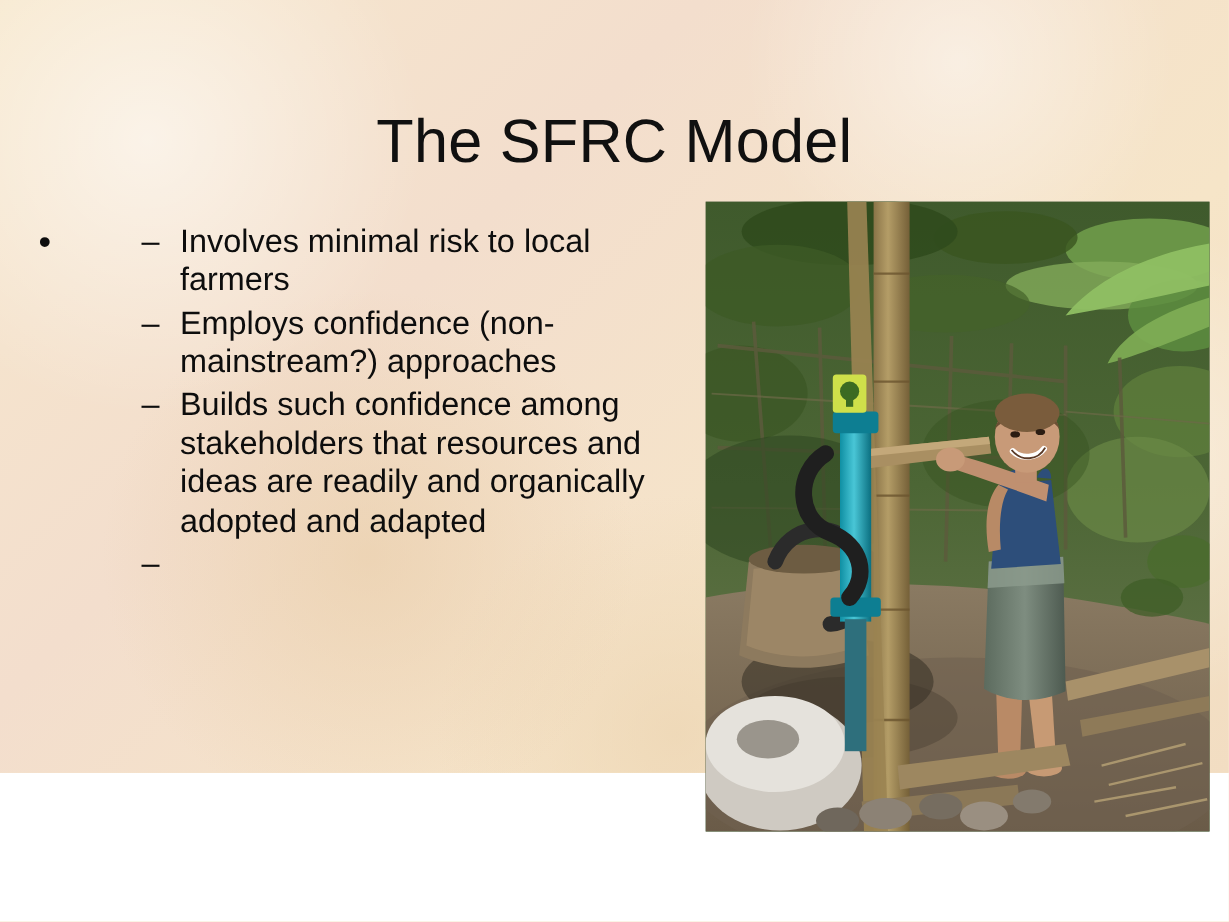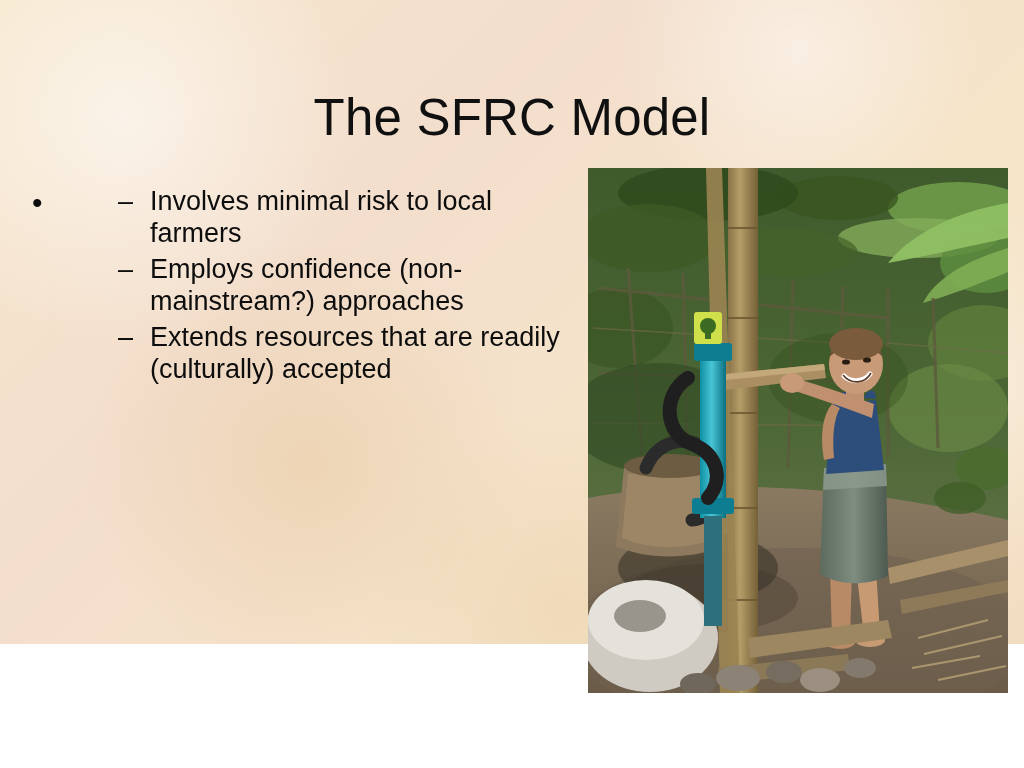--- a/index.html
+++ b/index.html
@@ -119,24 +119,24 @@
           <li class="bullet2">
             <span class="dash">–</span>
             <span class="text">Involves minimal risk to local farmers</span>
           </li>
           <li class="bullet2">
             <span class="dash">–</span>
             <span class="text">Employs confidence (non-mainstream?) approaches</span>
           </li>
           <li class="bullet2">
             <span class="dash">–</span>
-          </li>
-          <li class="bullet2">
-            <span class="dash">–</span>
-            <span class="text">Extends resources that are readily (culturally) accepted</span>
+            <span class="text">Builds such confidence among stakeholders that resources and ideas are readily and organically adopted and adapted</span>
+          </li>
+          <li class="bullet2">
+            <span class="dash">–</span>
           </li>
         </ul>
       </li>
     </ul>
   </div>
 
   <div class="photo">
     <svg width="420" height="525" viewBox="0 0 420 525" xmlns="http://www.w3.org/2000/svg">
       <defs>
         <linearGradient id="skyFoliage" x1="0" y1="0" x2="0" y2="1">

